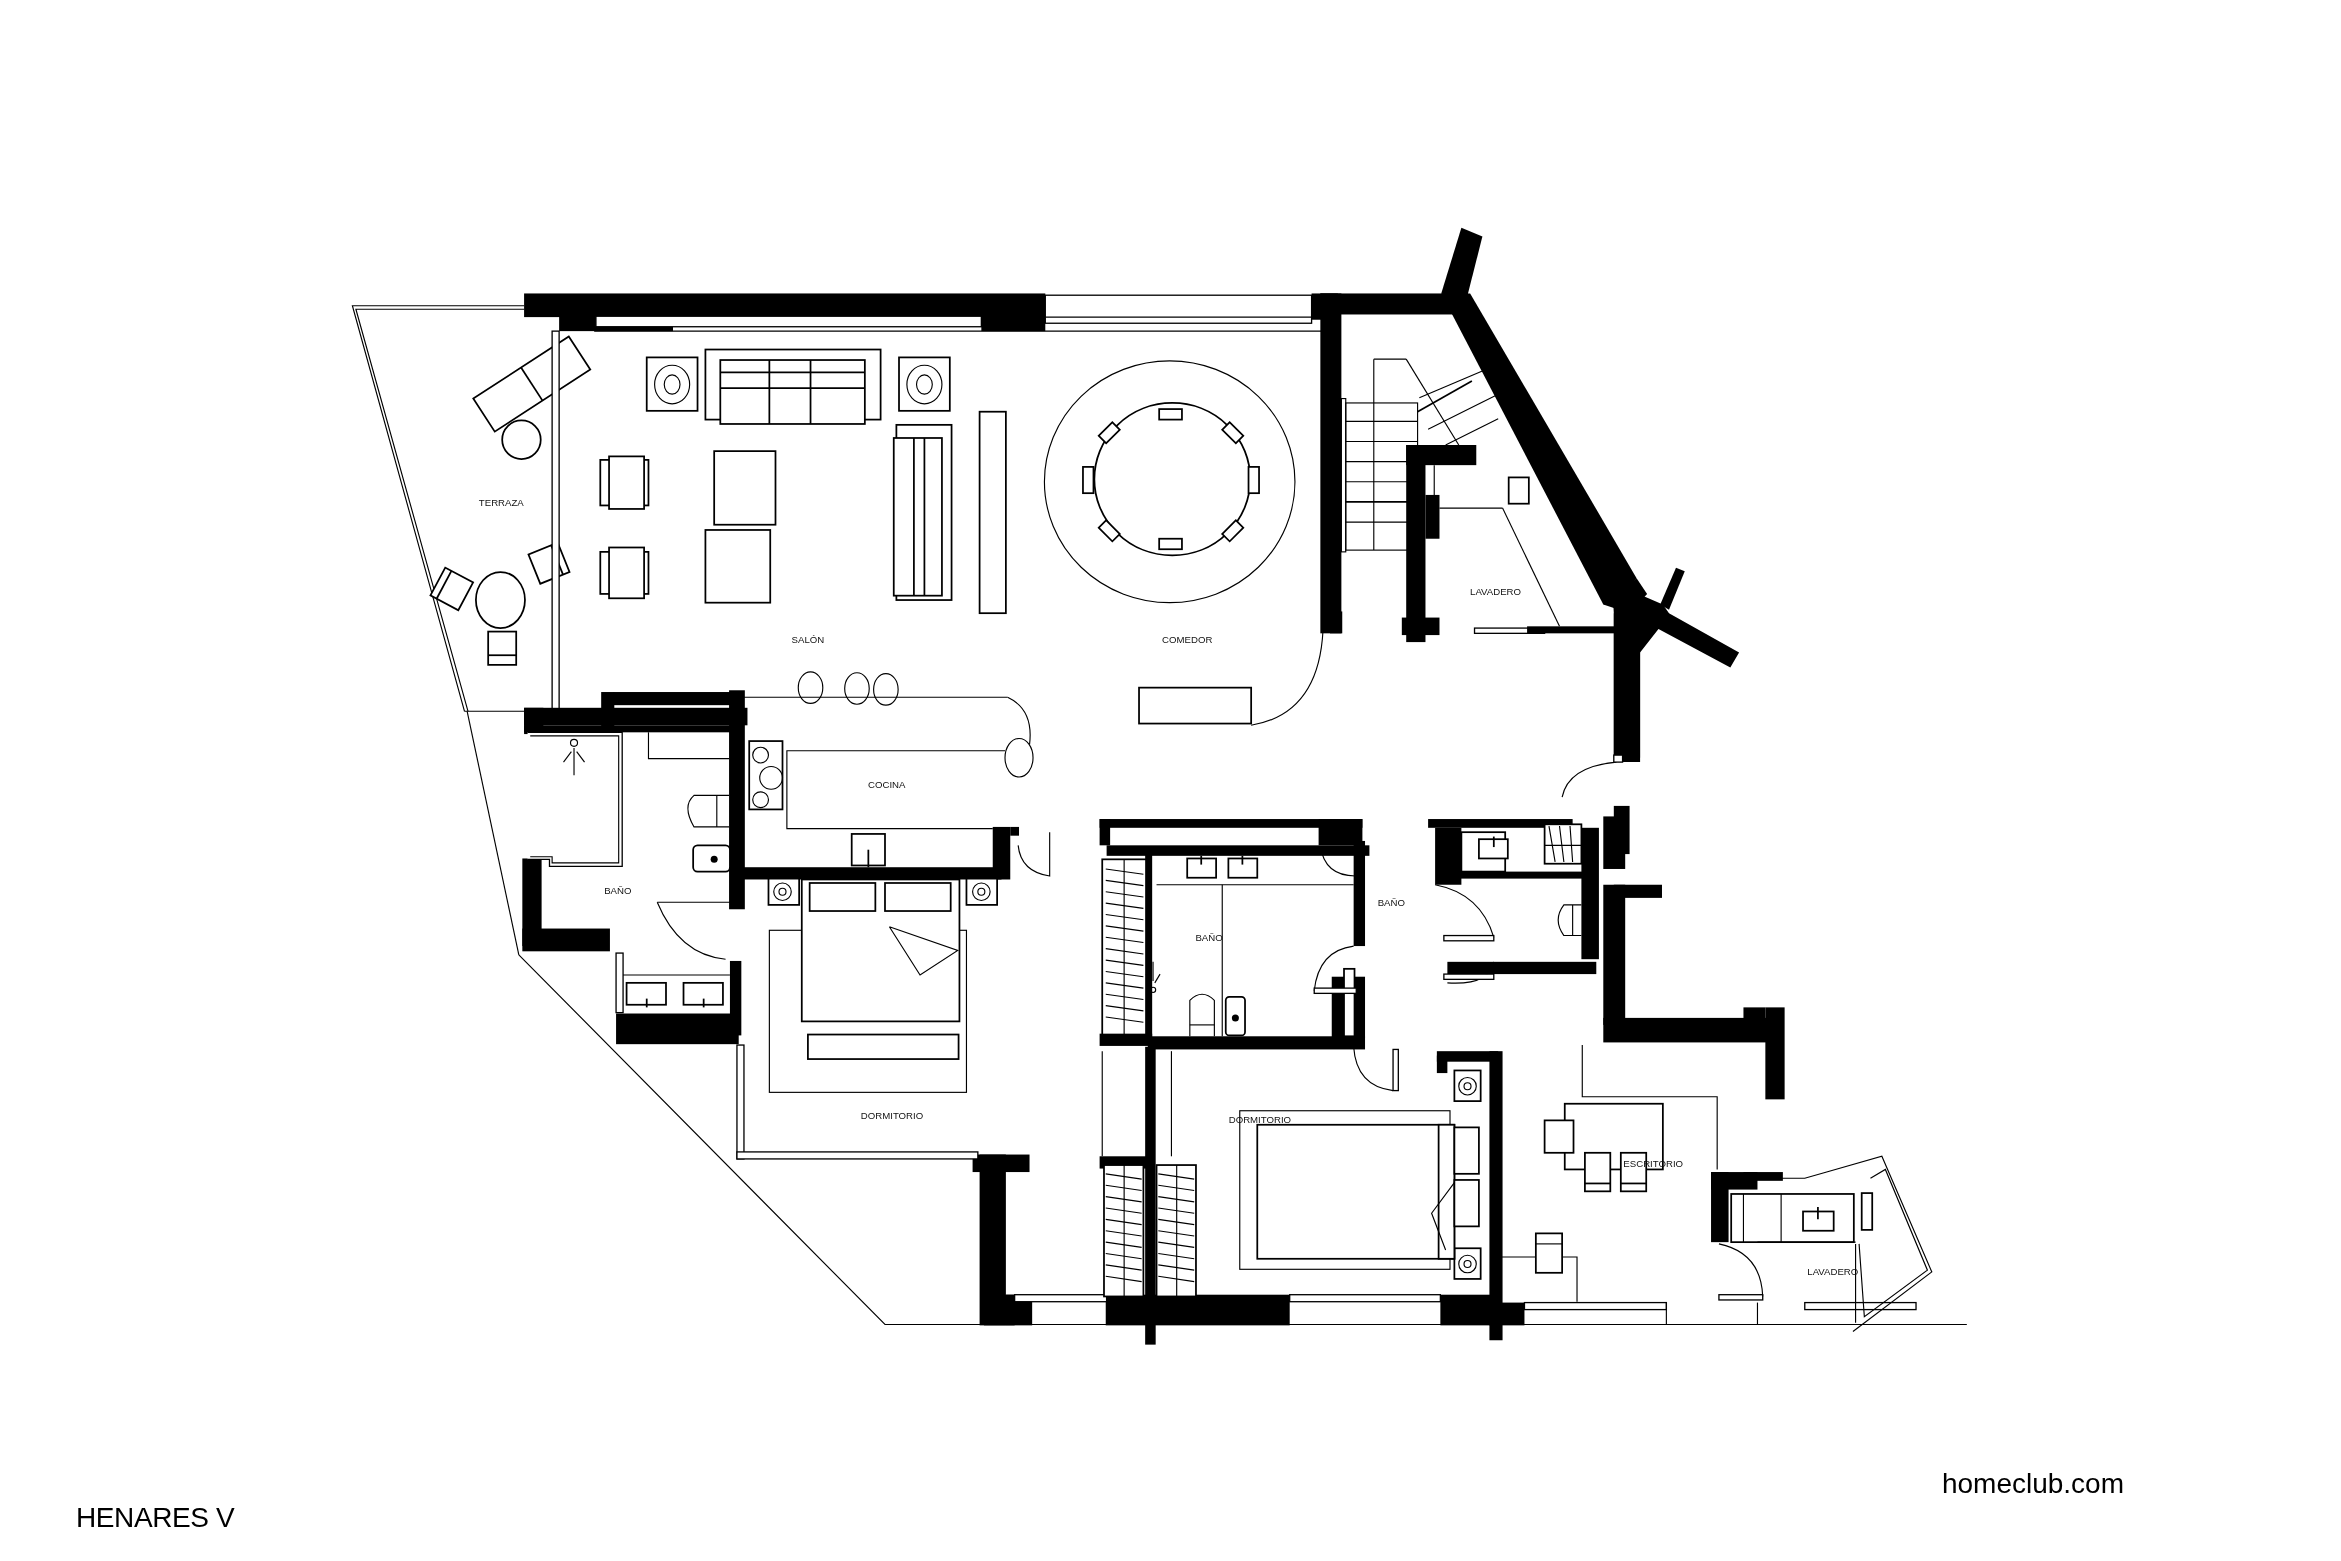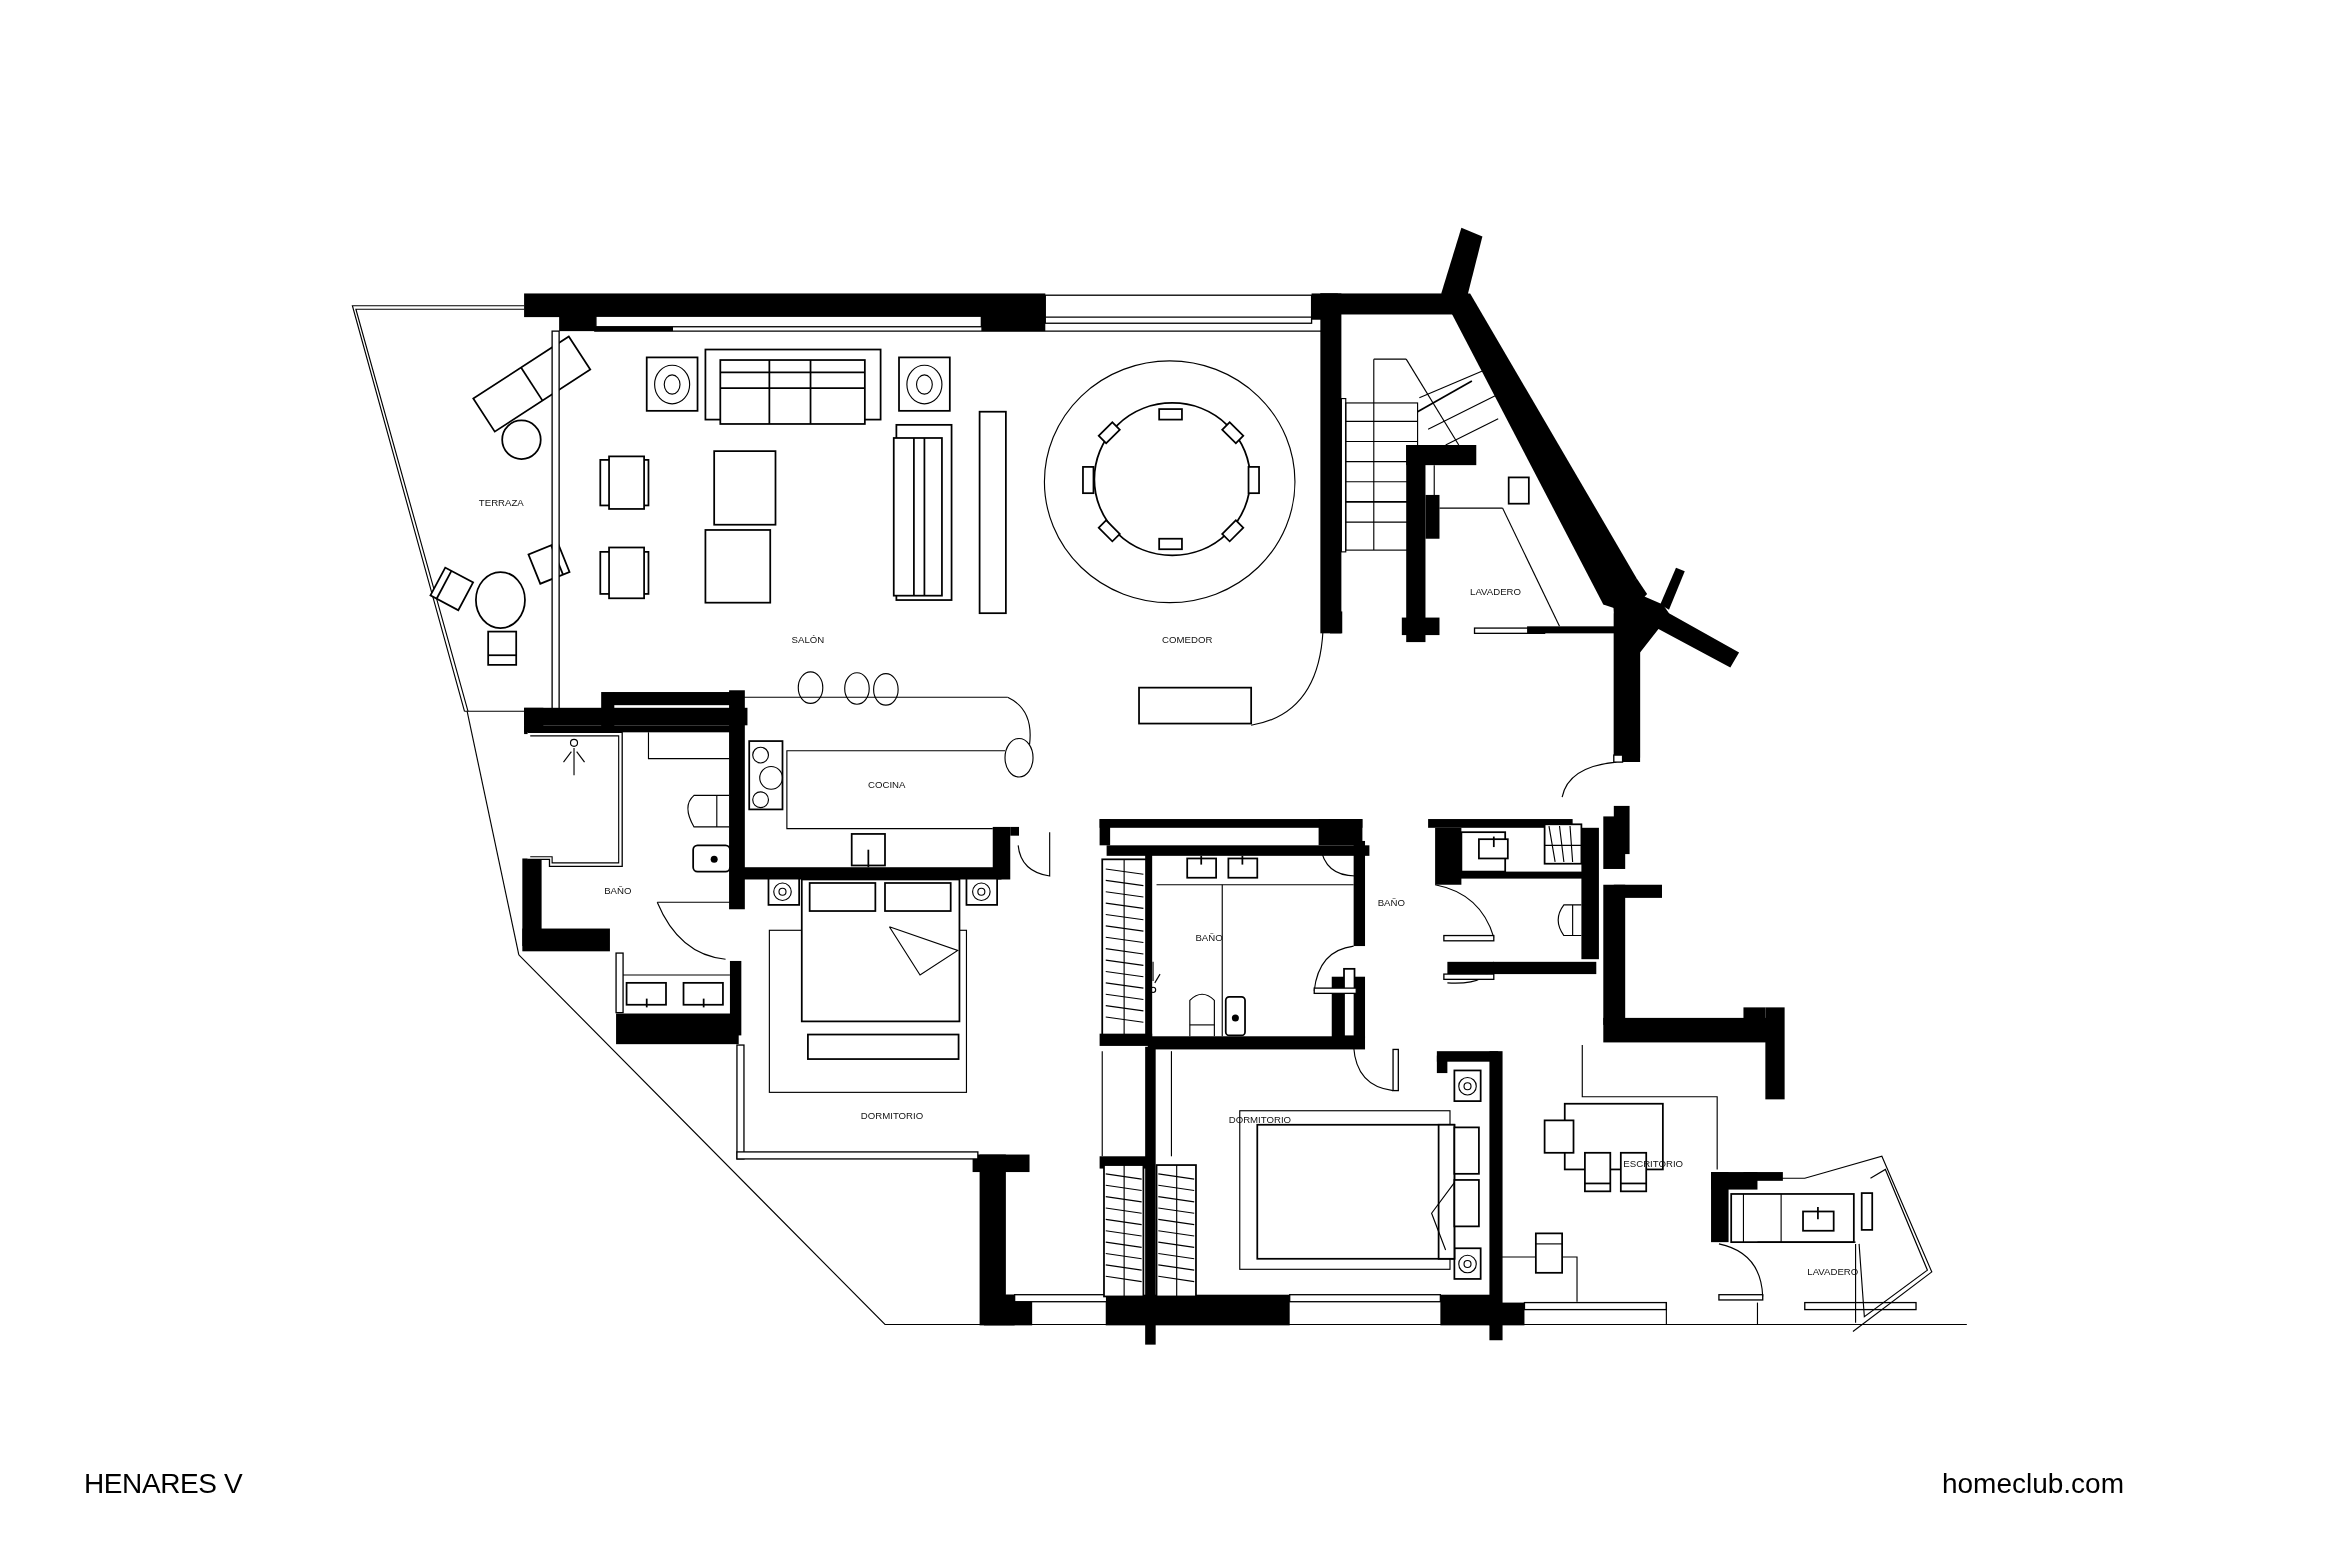--- a/index.html
+++ b/index.html
@@ -5,21 +5,21 @@
     html, body { margin: 0; padding: 0; background: #ffffff; }
     body { width: 2342px; height: 1561px; position: relative; overflow: hidden; font-family: "Liberation Sans", sans-serif; }
     #plan { position: absolute; left: 0; top: 0; width: 2342px; height: 1561px; }
     .wall { fill: #000000; }
     .ln { fill: none; stroke: #000000; stroke-width: 2; }
     .thin { fill: none; stroke: #000000; stroke-width: 1.3; }
     .furn { fill: #ffffff; stroke: #000000; stroke-width: 2; }
     .glass { fill: #ffffff; stroke: #000000; stroke-width: 1.5; }
     .rlabel { font-family: "Liberation Sans", sans-serif; font-size: 11px; fill: #111111; text-anchor: middle; }
     .footer { position: absolute; top: 1468px; font-size: 28px; color: #000; font-family: "Liberation Sans", sans-serif; }
-    #footer-left { left: 84px; letter-spacing: -0.4px; }
+    #footer-left { left: 76px; letter-spacing: -0.4px; margin-top: 34px; }
     #footer-right { right: 218px; }
   </style>
 </head>
 <body>
 
 <svg id="plan" viewBox="0 0 2673 1782" xmlns="http://www.w3.org/2000/svg">
 
   <g>
     <polyline class="thin" points="598,349 402,349 530,812"></polyline>
     <polyline class="thin" points="598,353 406,353 534,812"></polyline>

